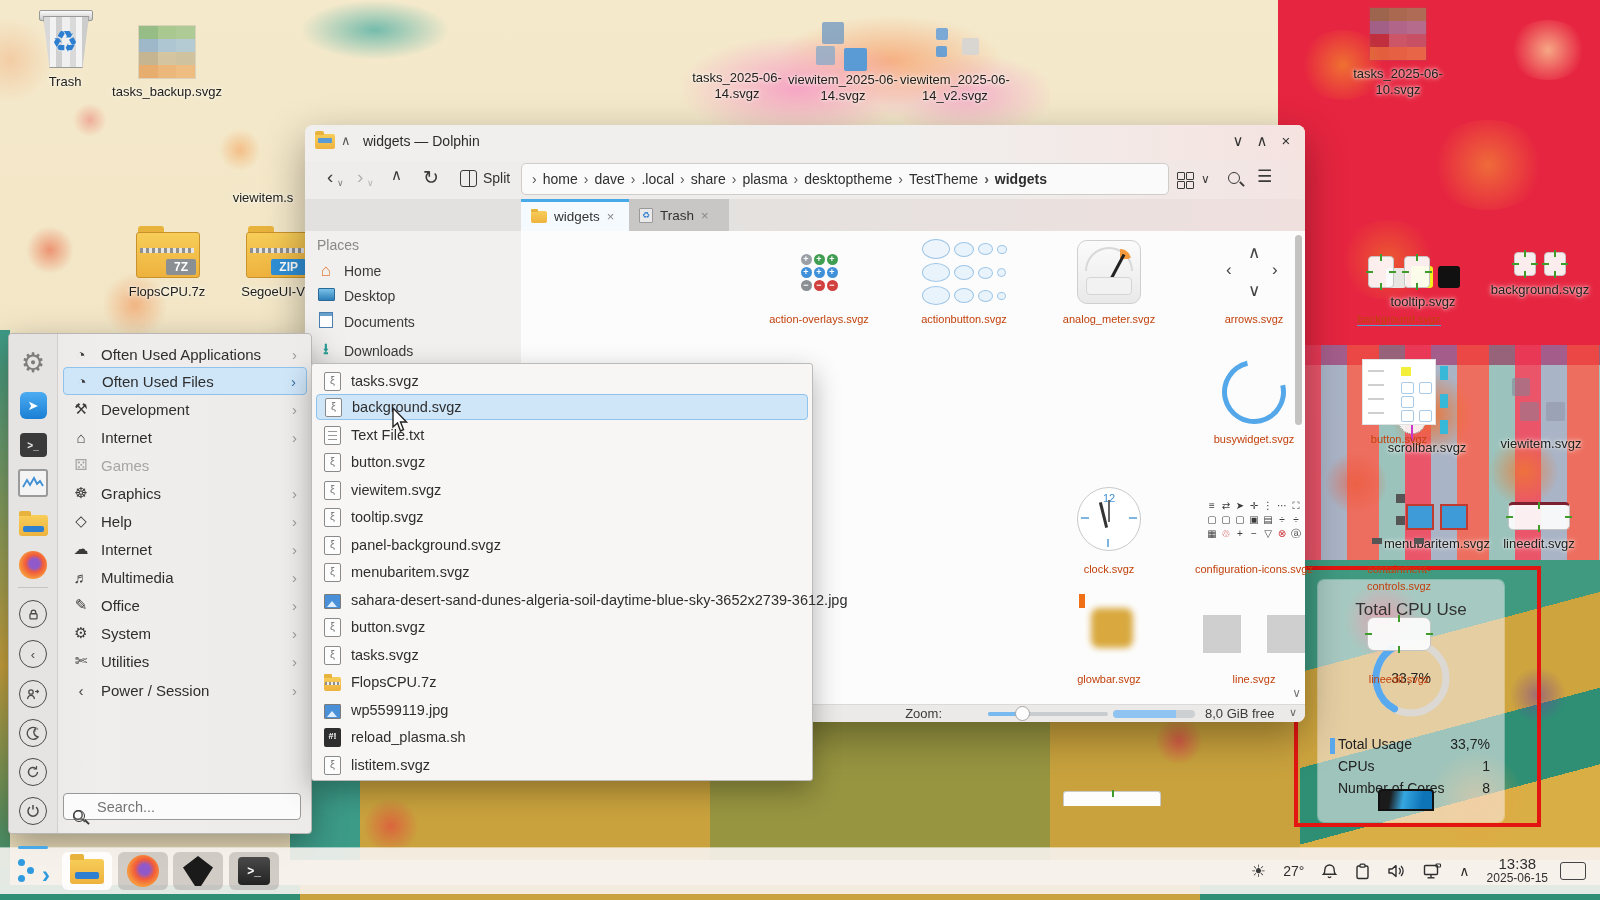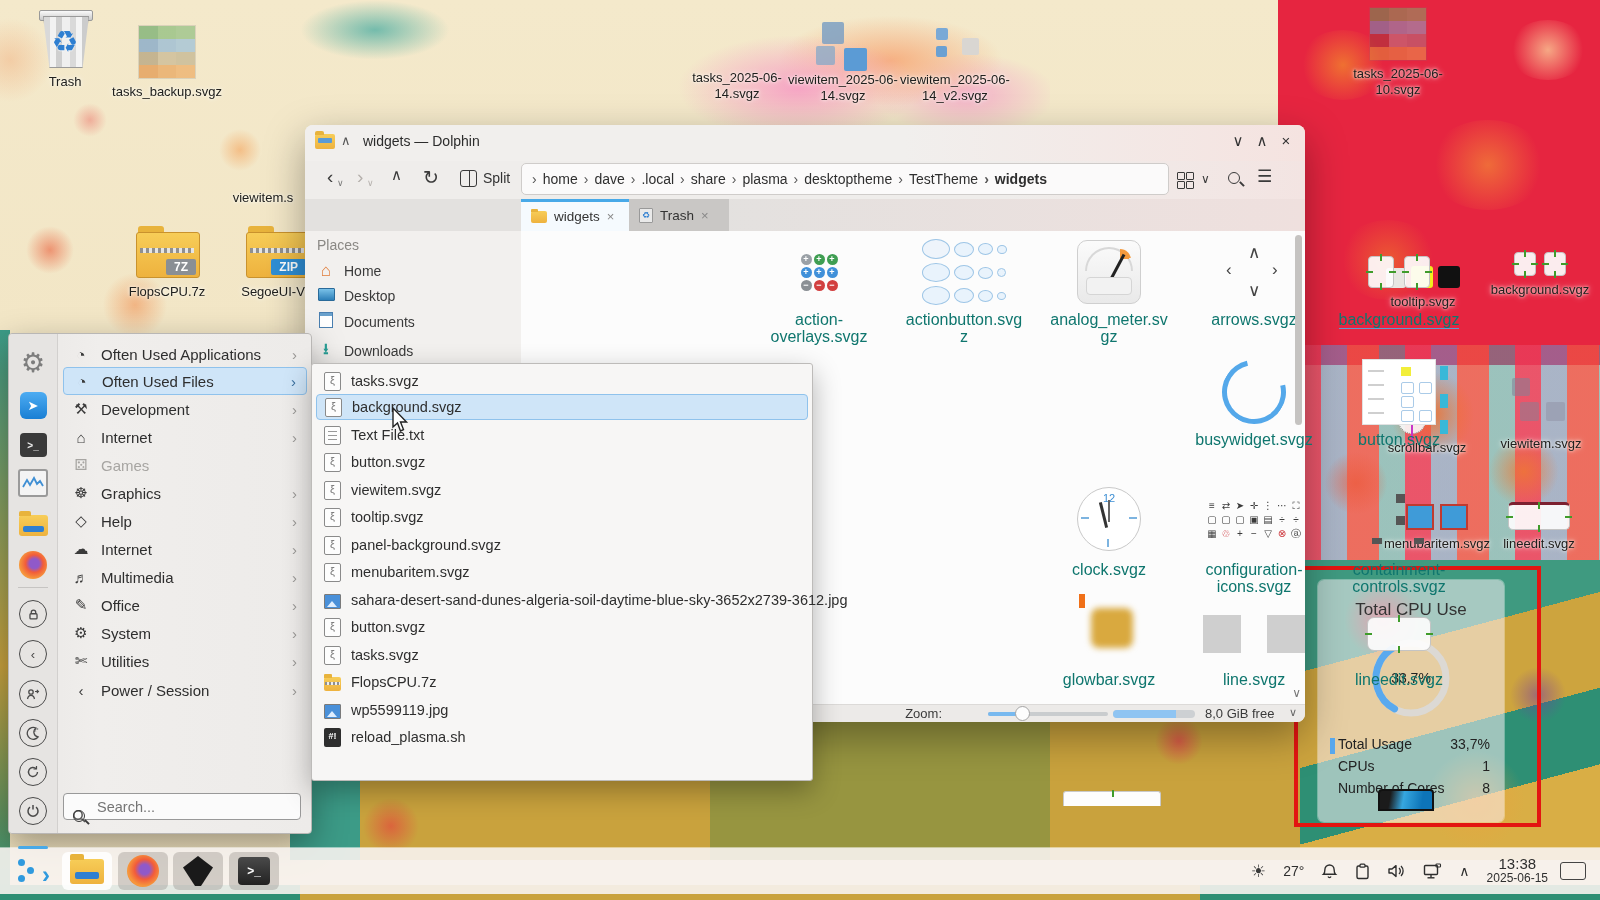--- a/index.html
+++ b/index.html
@@ -125,21 +125,21 @@
   .sl-track{position:absolute;top:7px;height:4px;border-radius:2px;background:#c9ccce;}
   .sl-fill{position:absolute;top:7px;height:4px;border-radius:2px;background:#78b9ef;}
   .sl-knob{position:absolute;top:0px;width:15px;height:15px;border-radius:50%;background:#fdfdfd;border:1px solid #a5a5a5;box-sizing:border-box;}
   .capbar{position:absolute;top:5px;height:8px;border-radius:4px;background:#cdd0d3;overflow:hidden;}
   .capbar i{display:block;height:100%;background:#8fc4f2;}
   .vscroll{position:absolute;right:3px;top:110px;width:7px;bottom:40px;}
   .vthumb{position:absolute;left:0;width:7px;border-radius:4px;background:#c5c3c1;}
 
   
   .tile{position:absolute;width:136px;text-align:center;}
-  .tile .lbl{font-size:16px;color:#0f766e;line-height:17px;word-wrap:break-word;padding:0 6px;}
+  .tile .lbl{font-size:11px;color:#c2410c;line-height:17px;word-wrap:break-word;padding:0 6px;}
   .tile .art{display:flex;justify-content:center;align-items:center;margin:0 auto 6px;}
   .lbl u{ text-decoration:none;border-bottom:1px solid #5a9ece;}
   .ovl{display:grid;grid-template-columns:repeat(3,11px);grid-gap:2px;}
   .ovl i{width:11px;height:11px;border-radius:50%;color:#fff;font-size:9px;line-height:11px;font-weight:bold;}
   .ellrow{display:flex;align-items:center;gap:4px;margin:2px 0;}
   .ell{border:1.5px solid #9dc5e6;background:#e9f3fc;border-radius:50%;}
   .gauge{position:relative;width:62px;height:62px;background:linear-gradient(#fbfbfb,#e9e9e9);border:1px solid #cfcfcf;border-radius:10px;}
   .gauge .dial{position:absolute;left:7px;top:6px;width:48px;height:24px;border-radius:48px 48px 0 0;border:2px solid #d8d8d8;border-bottom:none;box-sizing:border-box;}
   .gauge .arc{position:absolute;right:9px;top:8px;width:22px;height:22px;background:conic-gradient(from 0deg,#f59a3d 0 80deg,transparent 80deg);border-radius:50%;}
   .gauge .ndl{position:absolute;left:50%;top:10px;width:2.5px;height:34px;background:#222;transform:rotate(28deg);transform-origin:50% 85%;}
@@ -917,20 +917,24 @@
         <span>FlopsCPU.7z</span>
       </div>
   <div class="prow" style="top:333px;">
         <span class="fi fi-jpg"></span>
         <span>wp5599119.jpg</span>
       </div>
   <div class="prow" style="top:360px;">
         <span class="fi fi-sh"></span>
         <span>reload_plasma.sh</span>
       </div>
+  <div class="prow" style="top:388px;">
+        <span class="fi fi-doc"></span>
+        <span>listitem.svgz</span>
+      </div>
 </div>
 
 <svg id="cursor" style="left:391px;top:407px;" width="19" height="27" viewBox="0 0 19 27">
   <path d="M2 1 L2 20 L6.5 16 L9.5 24 L12.5 22.6 L9.5 15 L15.5 15 Z" fill="#fff" stroke="#222" stroke-width="1.4"></path>
 </svg>
 
 <div id="taskbar">
   <span class="ind"></span>
   <div class="tbtn" style="left:8px;">
     <span class="launch">

